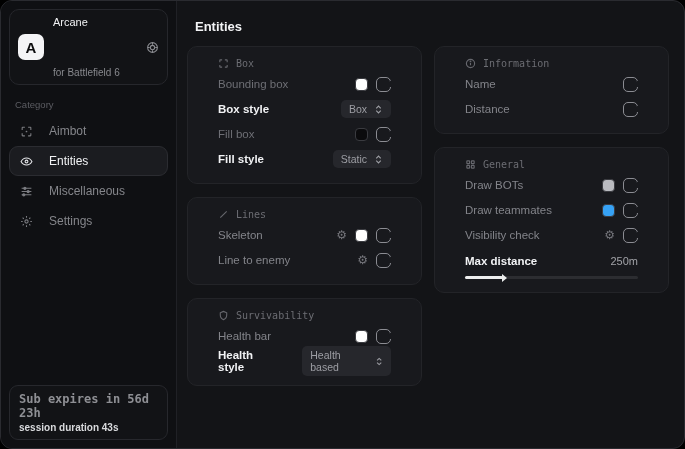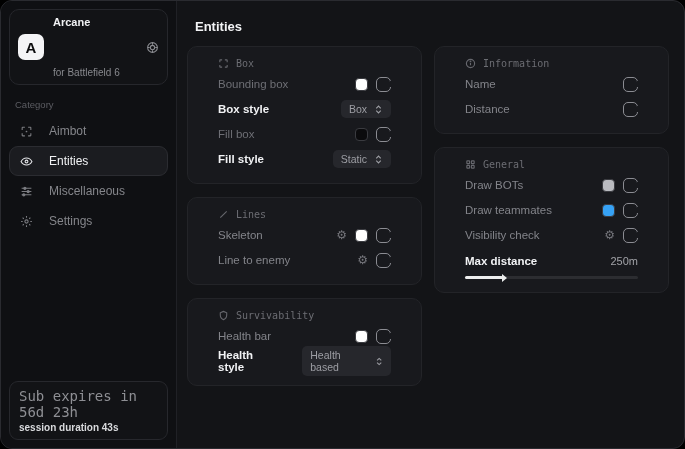--- a/index.html
+++ b/index.html
@@ -14,31 +14,31 @@
     border:1px solid #2a2b30;display:flex;overflow:hidden;}
 
   
   .sidebar{width:176px;min-width:176px;background:var(--side-bg);
     border-right:1px solid #202126;display:flex;flex-direction:column;padding:8px;}
   .logo-card{display:flex;align-items:center;gap:9px;border:1px solid #26272c;
     border-radius:10px;padding:6px 8px;background:#121316;}
   .logo-badge{width:26px;height:26px;border-radius:7px;background:#f4f4f6;color:#0c0c0e;
     display:flex;align-items:center;justify-content:center;font-weight:bold;font-size:15px;}
   .logo-text{flex:1;line-height:1.15;}
-  .logo-title{font-size:11px;font-weight:bold;color:#f0f1f3;}
+  .logo-title{font-size:11px;font-weight:normal;color:#f0f1f3;}
   .logo-sub{font-size:10px;color:#87888d;margin-top:38px;}
   .logo-action{color:#8a8b90;display:flex;align-items:center;cursor:pointer;}
   .category{font-size:9.5px;color:#5c5d63;margin:14px 6px 6px;}
   .nav-item{display:flex;align-items:center;gap:16px;padding:7px 9px;border-radius:9px;
     color:#85868b;font-size:12px;border:1px solid transparent;cursor:pointer;}
   .nav-item .nav-ico{width:14px;display:flex;justify-content:center;color:#7c7d82;}
   .nav-item.active{background:#1b1c20;border-color:#2b2c31;color:#f1f2f4;}
   .nav-item.active .nav-ico{color:#e4e5e8;}
   .side-footer{margin-top:auto;border:1px solid #27282d;border-radius:9px;padding:6px 9px;background:#121316;}
-  .sf1{font-family:"DejaVu Sans Mono",monospace;font-size:14px;color:#8e8f94;}
+  .sf1{font-family:"DejaVu Sans Mono",monospace;font-size:12px;color:#8e8f94;font-weight:bold;}
   .sf2{font-size:10px;font-weight:bold;color:#d9dadd;margin-top:2px;}
 
   
   .main{flex:1;padding:16px 15px 14px 10px;overflow:hidden;}
   .page-title{font-size:13px;font-weight:bold;color:#f2f3f5;margin:2px 0 12px 8px;}
   .columns{display:flex;gap:12px;}
   .col{flex:1;display:flex;flex-direction:column;gap:13px;}
   .panel{background:var(--panel);border:1px solid var(--panel-border);border-radius:10px;
     padding:11px 30px 13px;}
   .panel-header{display:flex;align-items:center;gap:7px;

